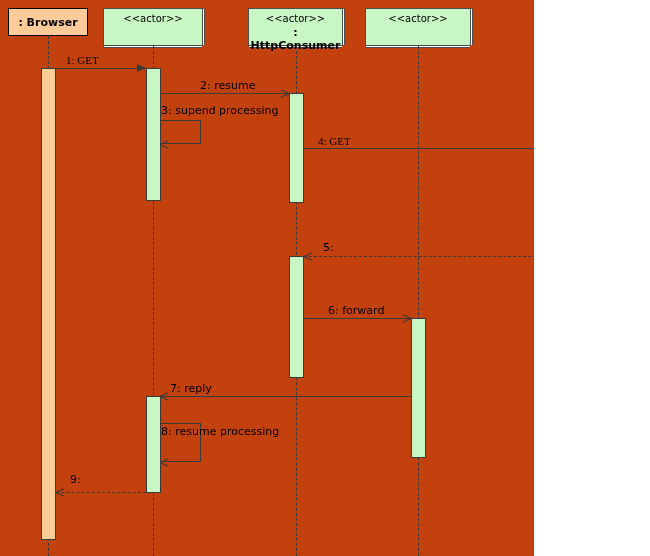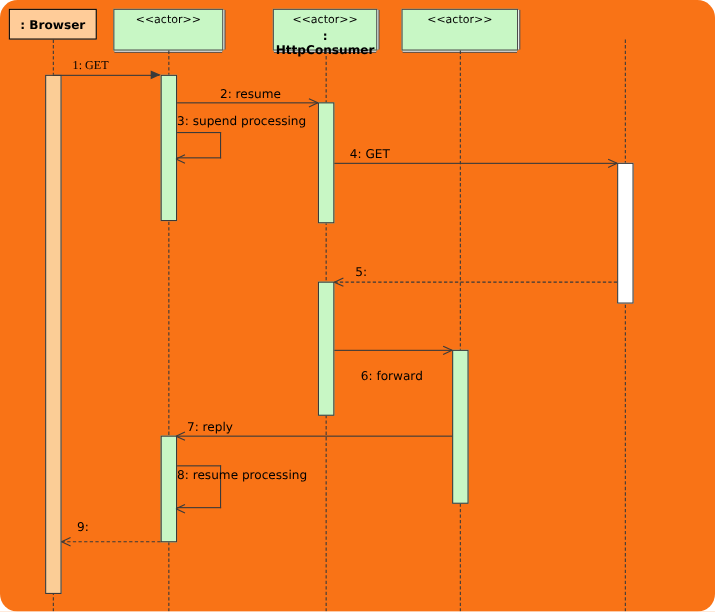--- a/index.html
+++ b/index.html
@@ -5,25 +5,24 @@
   html, body {
     margin: 0;
     padding: 0;
     background: #ffffff;
   }
   body {
     font-family: "DejaVu Sans", sans-serif;
   }
   #diagram {
     position: relative;
-    width: 650px;
+    width: 534px;
     height: 556px;
-    background: #f97316;
+    background: #c2410c;
     overflow: hidden;
-    border-radius: 16px;
   }
   
   .head {
     position: absolute;
     box-sizing: border-box;
     border: 1px solid #000000;
     text-align: center;
     color: #000000;
     background: #ffffff;
   }
@@ -199,29 +198,29 @@
   <div class="msgline" style="left:161px; top:93px; width:128px;"></div>
   <div class="arrow open-r" style="left:280px; top:93px;"></div>
   <div class="msglabel" style="left:200px; top:80px;">2: resume</div>
 
   <div class="selfloop" style="left:161px; top:120px; width:40px; height:24px;"></div>
   <div class="arrow open-l" style="left:160px; top:144px;"></div>
   <div class="msglabel" style="left:161px; top:105px;text-align:right;">3: supend processing</div>
 
   <div class="msgline" style="left:304px; top:148px; width:257px;"></div>
   <div class="arrow open-r" style="left:552px; top:148px;"></div>
-  <div class="msglabel" style="left:318px; top:135px;">4: GET</div>
+  <div class="msglabel" style="left:318px; top:135px;font-family:Liberation Serif, serif;">4: GET</div>
 
   <div class="msgline dashed" style="left:304px; top:256px; width:257px;"></div>
   <div class="arrow open-l" style="left:304px; top:256px;"></div>
   <div class="msglabel" style="left:323px; top:242px;">5:</div>
 
   <div class="msgline" style="left:304px; top:318px; width:107px;"></div>
   <div class="arrow open-r" style="left:402px; top:318px;"></div>
-  <div class="msglabel" style="left:328px; top:305px;margin-top:31px;">6: forward</div>
+  <div class="msglabel" style="left:328px; top:305px;">6: forward</div>
 
   <div class="msgline" style="left:161px; top:396px; width:250px;"></div>
   <div class="arrow open-l" style="left:160px; top:396px;"></div>
   <div class="msglabel" style="left:170px; top:383px;">7: reply</div>
 
   <div class="selfloop" style="left:161px; top:423px; width:40px; height:39px;"></div>
   <div class="arrow open-l" style="left:160px; top:462px;"></div>
   <div class="msglabel" style="left:161px; top:426px;">8: resume processing</div>
 
   <div class="msgline dashed" style="left:56px; top:492px; width:90px;"></div>

